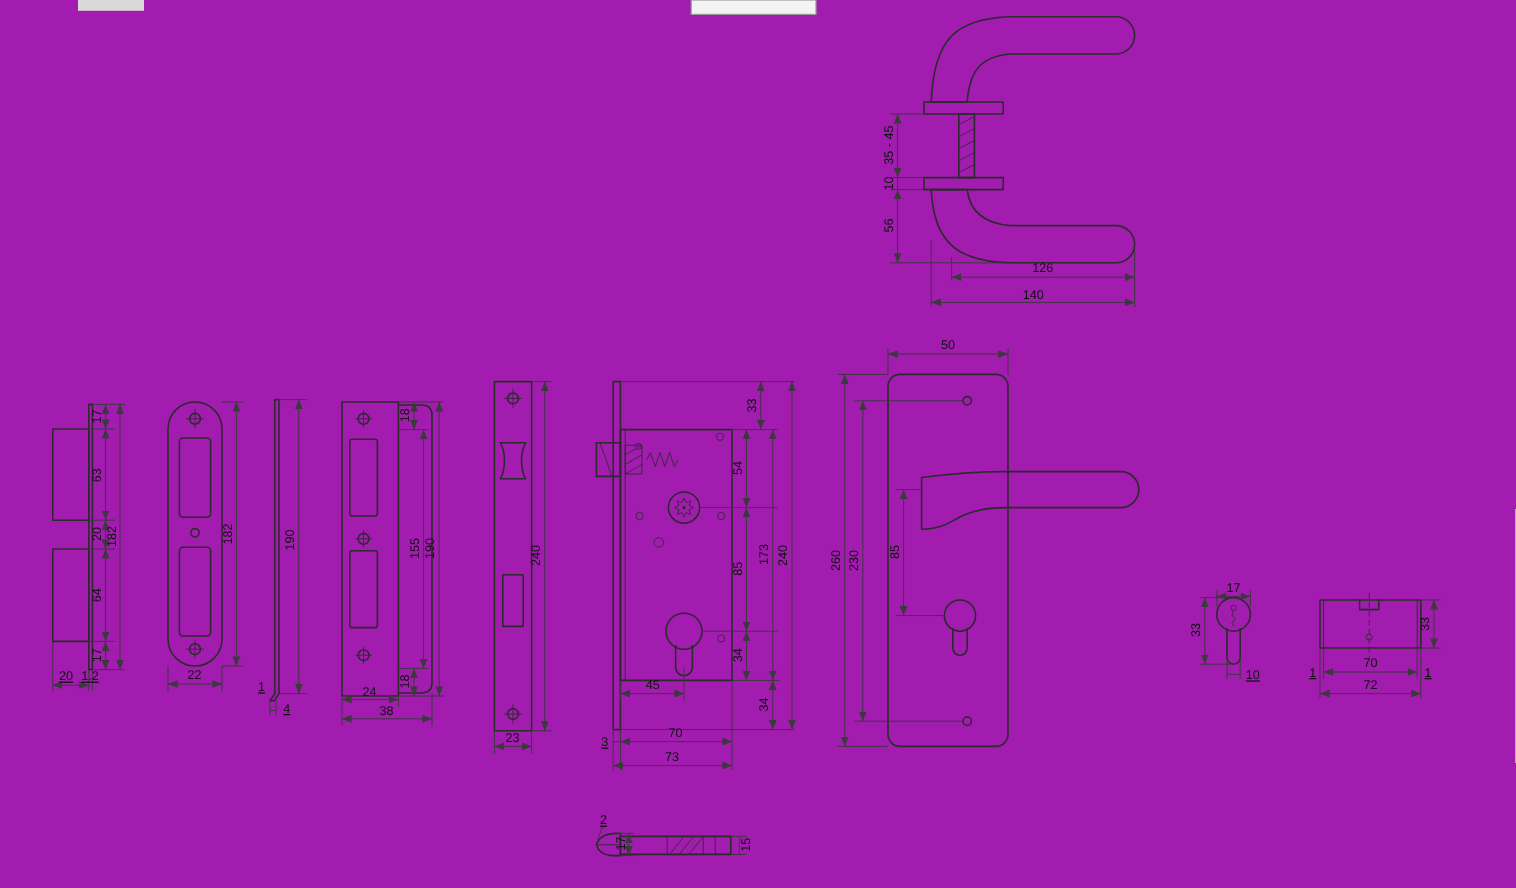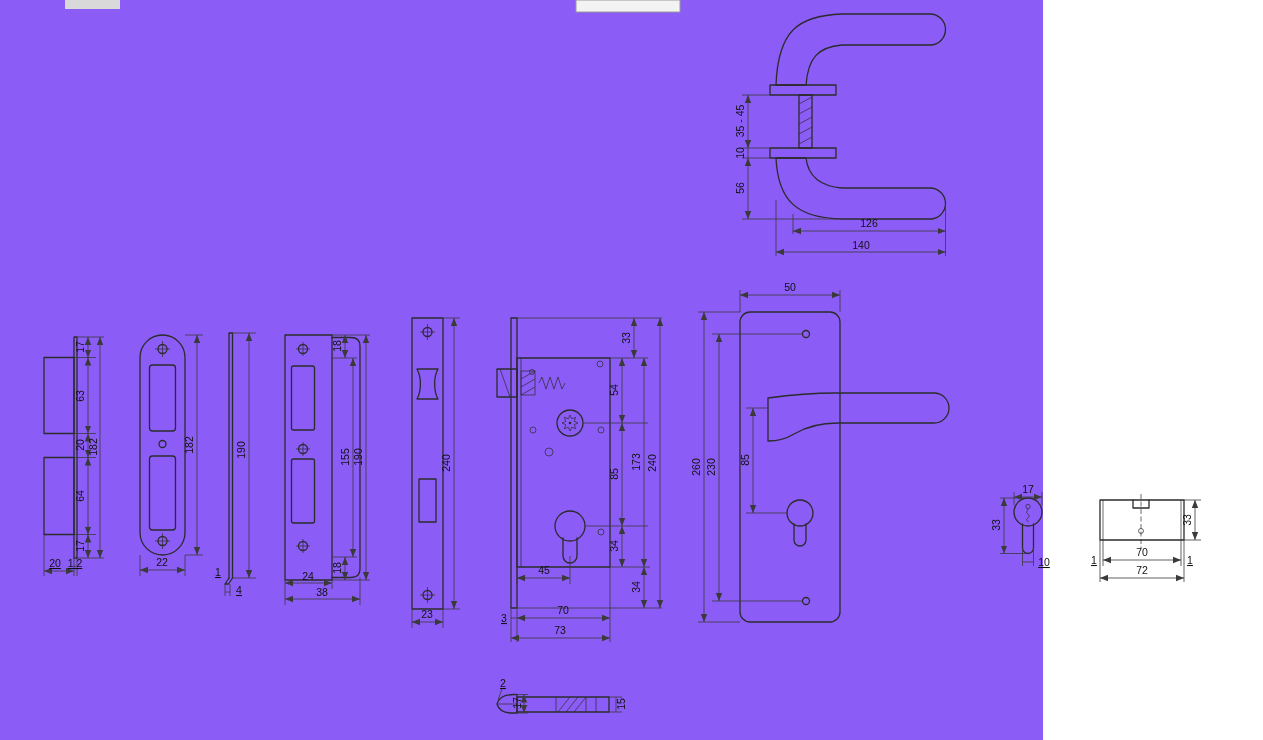--- a/index.html
+++ b/index.html
@@ -1,16 +1,16 @@
 <!DOCTYPE html>
 <html><head>
 <meta charset="utf-8">
 <style>
   html,body{margin:0;padding:0;background:#fff;width:1263px;height:740px;overflow:hidden;}
-  #stage{position:relative;width:1043px;height:740px;background:#8b5cf6;}
+  #stage{position:relative;width:1263px;height:740px;background:#a21caf;}
   svg{display:block;position:absolute;left:0;top:0;}
   .ol{fill:none;stroke:#2b2b2b;stroke-width:1.3;stroke-linejoin:round;stroke-linecap:round;}
   .det{fill:none;stroke:#2b2b2b;stroke-width:.7;}
   .dim{fill:none;stroke:#3a3a3a;stroke-width:.8;}
   .dimtxt{font:10.5px "Liberation Sans", sans-serif;fill:#111;text-anchor:middle;}
   .ul{text-decoration:underline;}
   .dash{stroke-dasharray:5 2.5;}
 </style>
 </head>
 <body>

